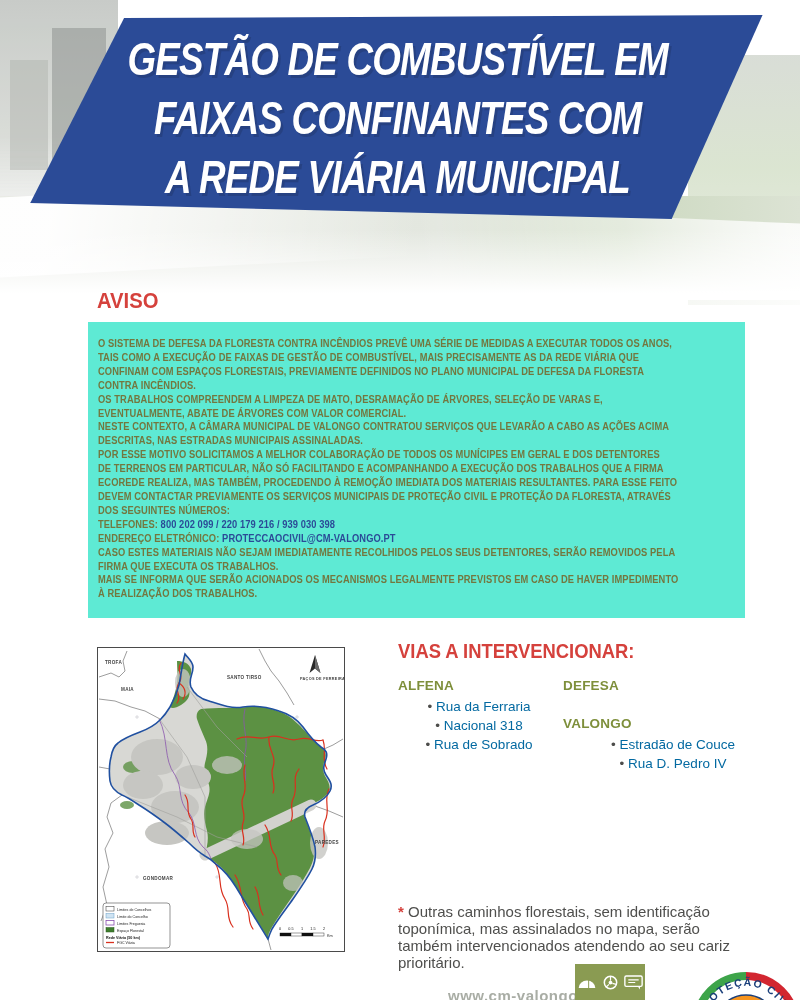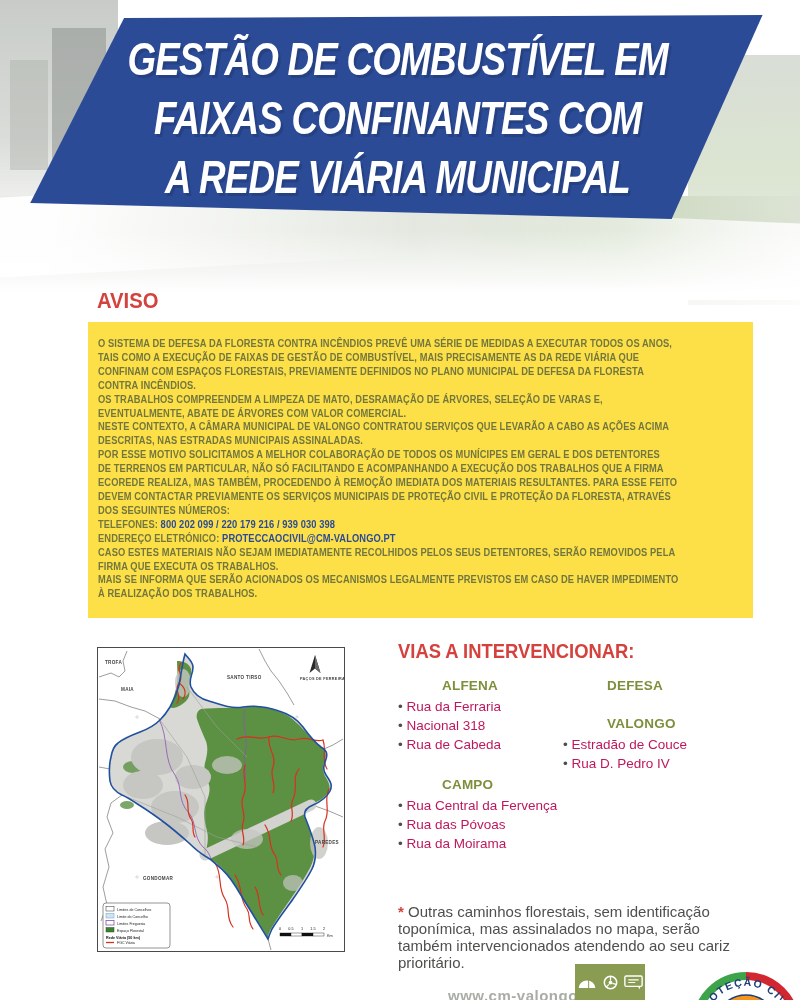--- a/index.html
+++ b/index.html
@@ -31,38 +31,38 @@
     clip-path:polygon(13.3% 2.9%,99% 1.4%,86.8% 98.6%,0.7% 91%);
     display:flex;flex-direction:column;align-items:center;justify-content:center;
     padding-top:2px;box-sizing:border-box;font-style:italic;}
   .banner .t-line{color:#ffffff;font-weight:800;font-size:46px;line-height:59px;white-space:nowrap;
     transform:scaleX(0.8);letter-spacing:-1px;
     text-shadow:3px 3px 0 rgba(25,30,60,.22);}
 
   
   .aviso-h{position:absolute;left:97px;top:288px;color:#d5413c;font-size:22px;font-weight:800;
     transform:scaleX(.92);transform-origin:0 0;letter-spacing:0;}
-  .aviso-box{position:absolute;left:88px;top:322px;width:657px;height:296px;background:#fde047;padding-left:8px;}
+  .aviso-box{position:absolute;left:88px;top:322px;width:657px;height:296px;background:#5eead4;}
   .aviso-text{position:absolute;left:10px;top:15px;width:640px;}
   .bl{font-size:10.6px;font-weight:700;color:#73773f;line-height:13.9px;white-space:nowrap;
     transform:scaleX(.88);transform-origin:0 0;letter-spacing:.1px;}
   .bl .blue{color:#2b4b97;}
 
   
   .map-wrap{position:absolute;left:97px;top:647px;width:248px;height:305px;}
 
   
   .vias-h{position:absolute;left:398px;top:640px;color:#d5413c;font-size:20px;font-weight:800;
     transform:scaleX(.92);transform-origin:0 0;}
   .via-col{position:absolute;top:678px;}
   .col1{left:398px;width:162px;}
   .col2{left:563px;width:220px;}
   .via-group{margin-bottom:23px;}
-  .via-h{color:#7e8f3b;font-size:13.5px;font-weight:700;letter-spacing:.2px;margin-bottom:4px;margin-left:44px;}
-  .via-item{font-size:13.5px;color:#be185d;line-height:19px;}
+  .via-h{color:#7e8f3b;font-size:13.5px;font-weight:700;letter-spacing:.2px;margin-bottom:4px;}
+  .via-item{font-size:13.5px;color:#0369a1;line-height:19px;text-align:center;}
   .via-item::before{content:"• ";color:#4d4d4b;}
 
   
   .footnote{position:absolute;left:398px;top:903px;width:340px;font-size:15px;color:#4f4f4d;
     line-height:17px;}
   .fn-star{color:#d5413c;font-weight:700;}
 
   
   .site-url{position:absolute;left:448px;top:987px;font-size:15px;font-weight:700;color:#a9ada5;
     letter-spacing:.5px;}
@@ -269,30 +269,21 @@
 
   <div class="vias-h">VIAS A INTERVENCIONAR:</div>
 
   <div class="via-col col1">
     <div class="via-group">
       <div class="via-h">ALFENA</div>
       <div>
 
       <div class="via-item">Rua da Ferraria</div>
           <div class="via-item">Nacional 318</div>
-          <div class="via-item">Rua de Cabeda</div>
-        </div>
-    </div>
-    <div class="via-group">
-      <div class="via-h">CAMPO</div>
-      <div>
-
-      <div class="via-item">Rua Central da Fervença</div>
-          <div class="via-item">Rua das Póvoas</div>
-          <div class="via-item">Rua da Moirama</div>
+          <div class="via-item">Rua de Sobrado</div>
         </div>
     </div>
   </div>
 
   <div class="via-col col2">
     <div class="via-group">
       <div class="via-h">DEFESA</div>
     </div>
     <div class="via-group">
       <div class="via-h">VALONGO</div>

